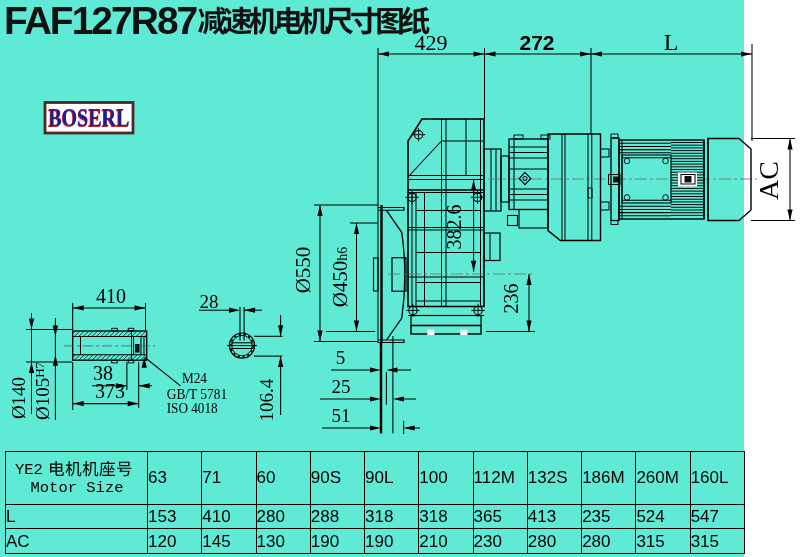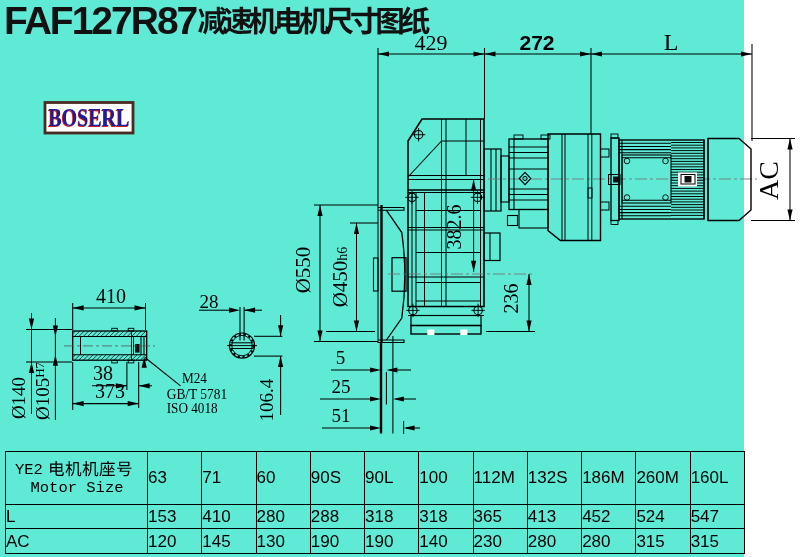--- a/index.html
+++ b/index.html
@@ -454,32 +454,32 @@
 <tr>
           <td class="c0">L</td>
           <td>153</td>
           <td>410</td>
           <td>280</td>
           <td>288</td>
           <td>318</td>
           <td>318</td>
           <td>365</td>
           <td>413</td>
-          <td>452</td>
+          <td>235</td>
           <td>524</td>
           <td>547</td>
         </tr>
 <tr>
           <td class="c0">AC</td>
           <td>120</td>
           <td>145</td>
           <td>130</td>
           <td>190</td>
           <td>190</td>
-          <td>140</td>
+          <td>210</td>
           <td>230</td>
           <td>280</td>
           <td>280</td>
           <td>315</td>
           <td>315</td>
         </tr>
 </tbody>
     </table>
 </div>
 </body></html>

